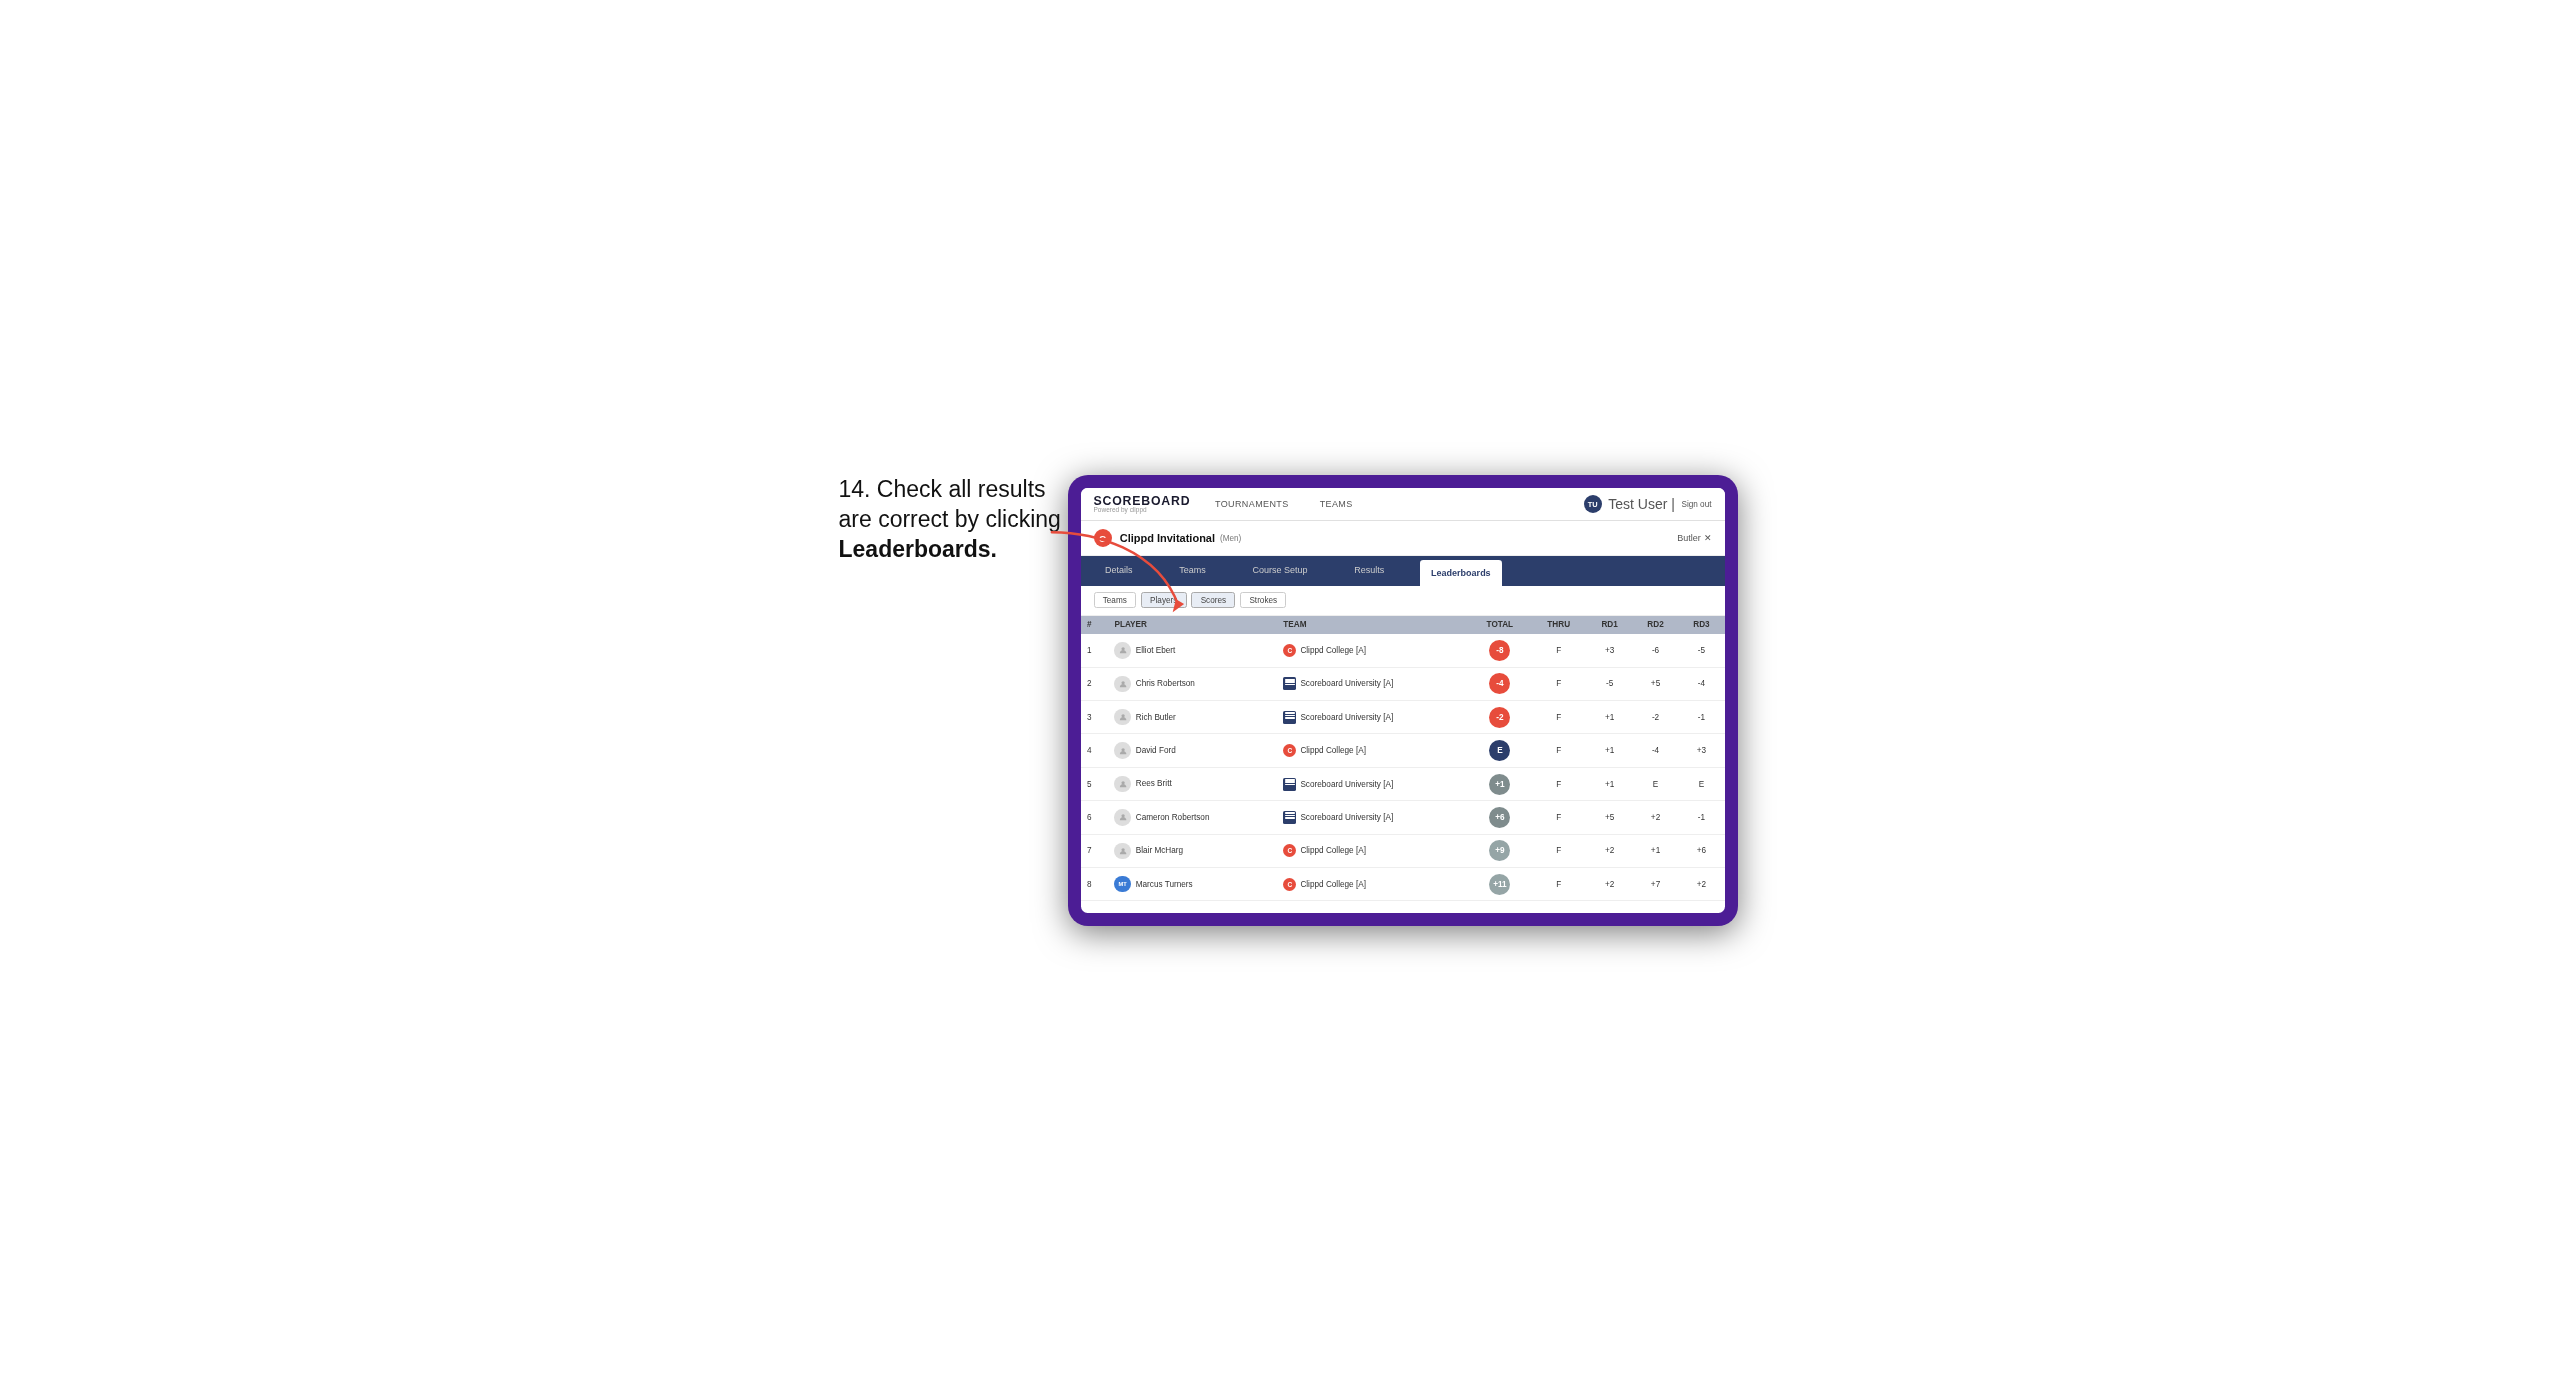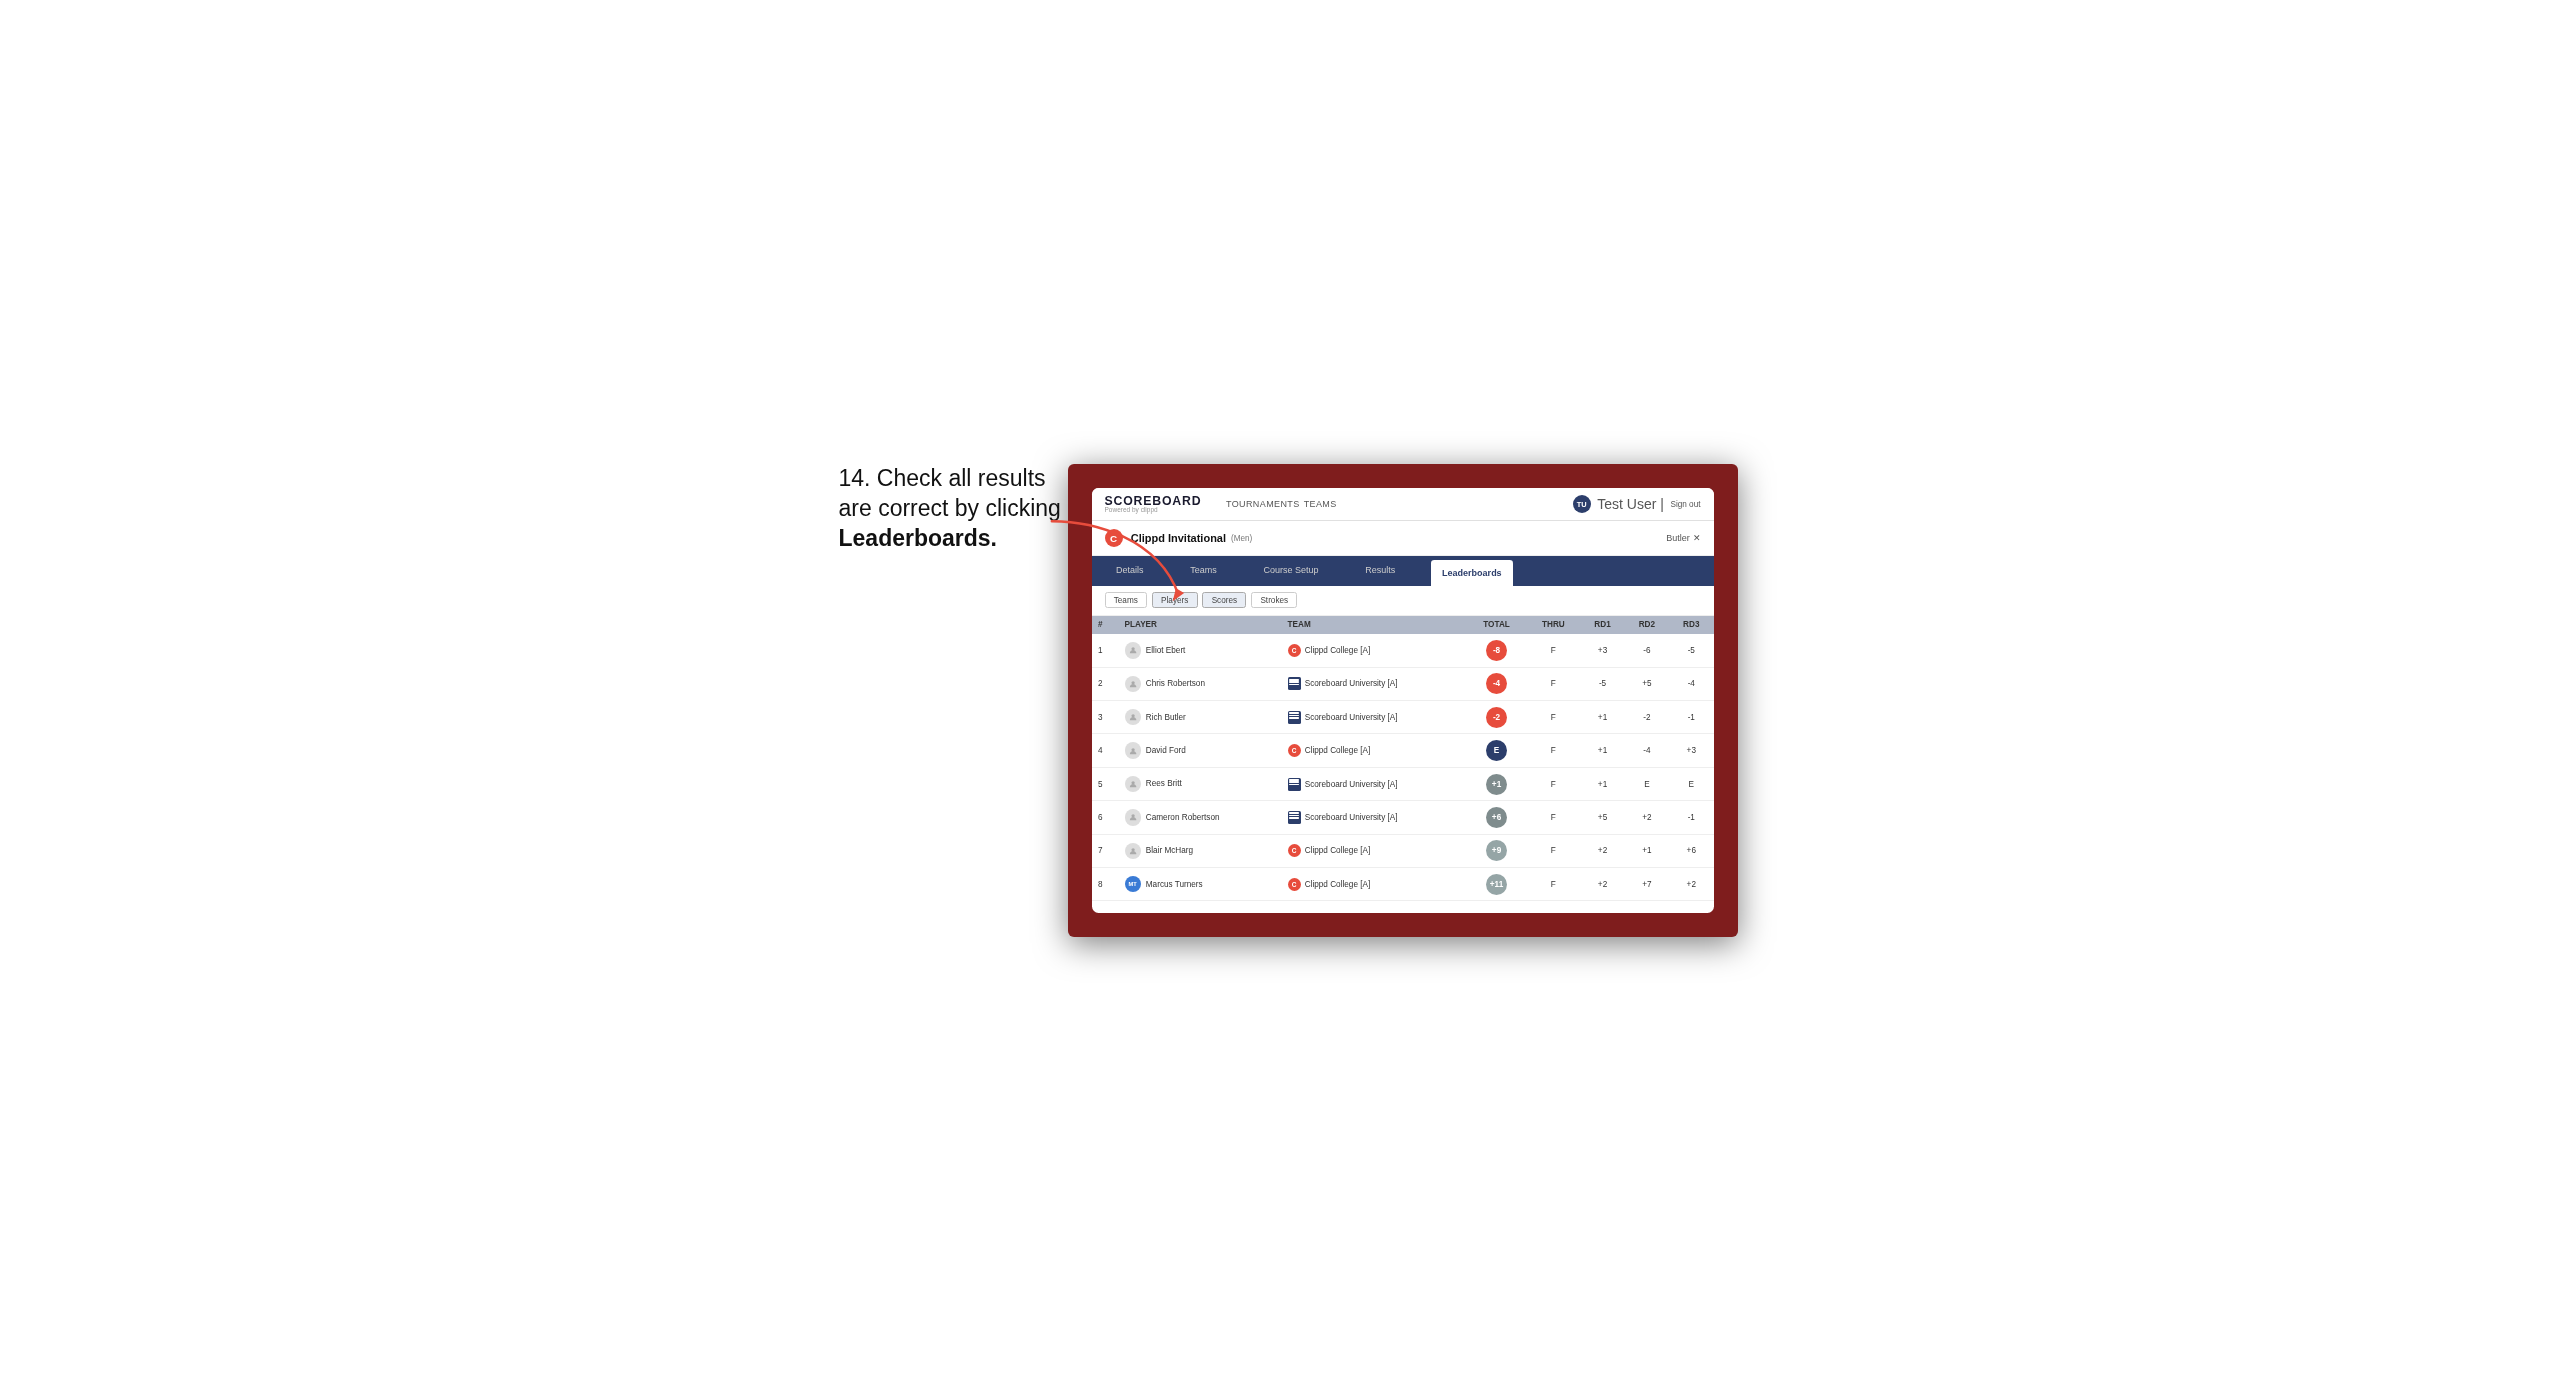--- a/index.html
+++ b/index.html
@@ -38,23 +38,23 @@
     .arrow-container {
       position: absolute;
       top: 65px;
       left: 188px;
       z-index: 10;
       pointer-events: none;
     }
 
     
     .tablet-frame {
-      background: #7f1d1d;
-      border-radius: 6px;
-      padding: 24px;
+      background: #4c1d95;
+      border-radius: 20px;
+      padding: 13px;
       margin-left: 229px;
       margin-top: 16.4px;
       box-shadow: 0 6.5px 33px rgba(0,0,0,0.5);
     }
 
     .tablet-screen {
       background: #fff;
       border-radius: 6.5px;
       overflow: hidden;
       min-height: 425px;
@@ -79,21 +79,21 @@
       font-weight: 800;
       letter-spacing: 0.8px;
       color: #1a1a2e;
     }
     .logo-sub {
       font-size: 6.5px;
       color: #999;
     }
     .nav-links {
       display: flex;
-      gap: 4px;
+      gap: 31px;
       margin-left: 8.2px;
       text-align: center;
     }
     .nav-link {
       font-size: 9px;
       color: #555;
       text-transform: uppercase;
       letter-spacing: 0.4px;
       cursor: pointer;
       padding: 3.3px 0;

